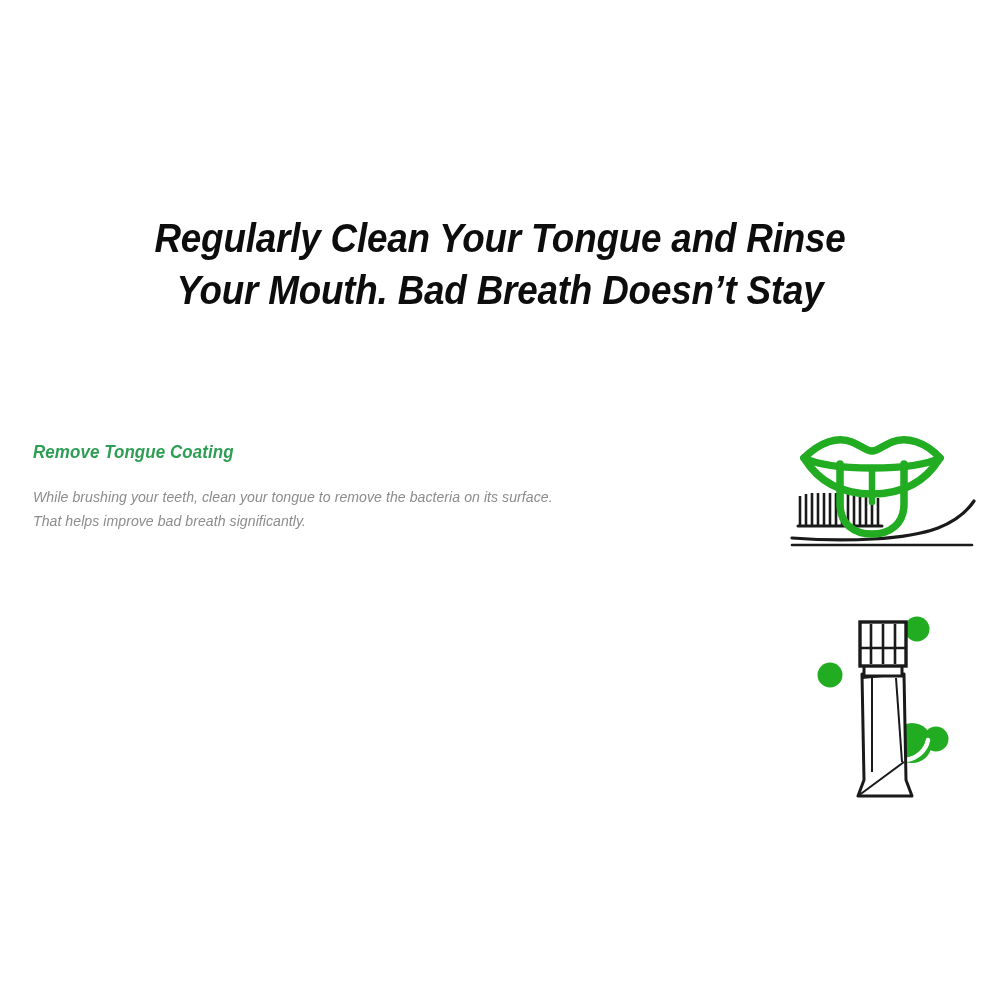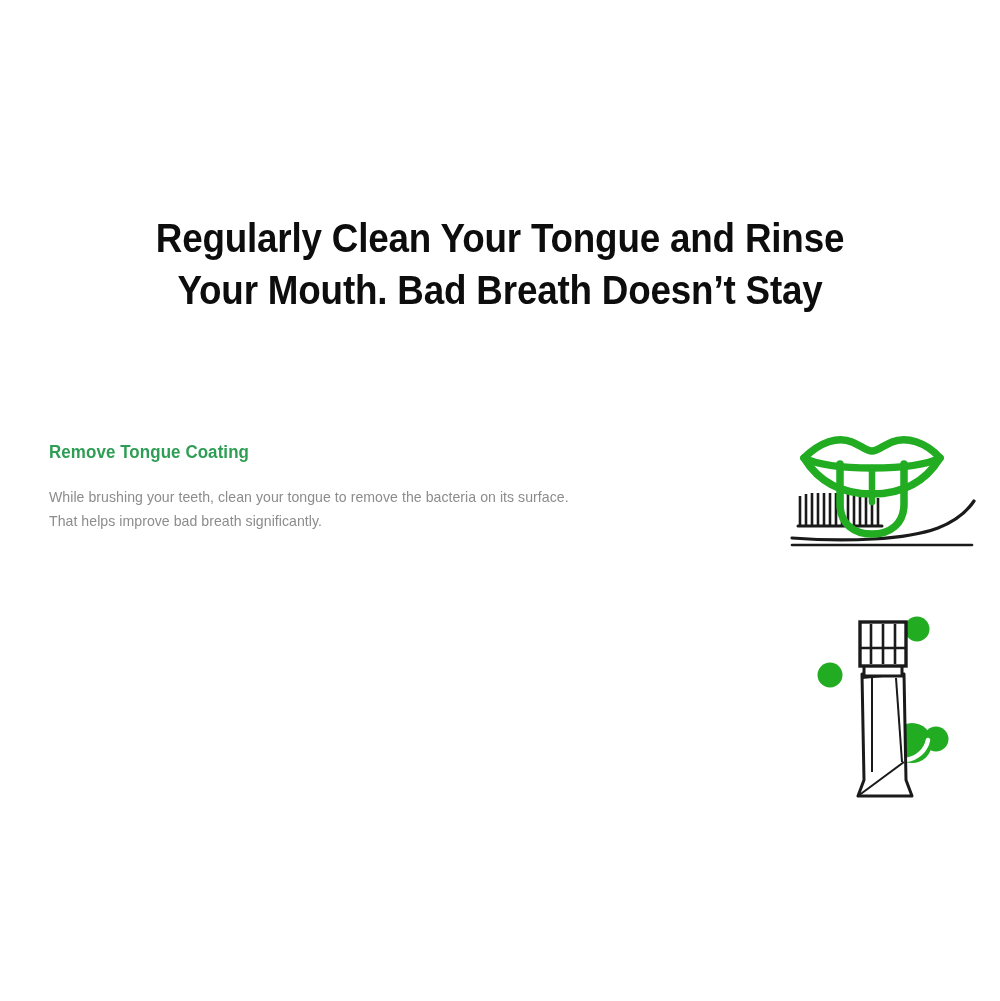--- a/index.html
+++ b/index.html
@@ -14,20 +14,21 @@
     position: relative;
     overflow: hidden;
     font-family: "Liberation Sans", "DejaVu Sans", sans-serif;
     -webkit-font-smoothing: antialiased;
   }
 
   .page {
     position: absolute;
     inset: 0;
     background: #ffffff;
+    font-style: italic;
   }
 
   
   .headline {
     position: absolute;
     left: 60px;
     top: 212px;
     width: 880px;
     text-align: center;
     color: #0d0d0d;
@@ -43,21 +44,21 @@
     display: block;
     white-space: nowrap;
   }
 
   
   .section {
     position: absolute;
     left: 33px;
     width: 600px;
   }
-  .section-1 { top: 441px; margin-left: 16px; }
+  .section-1 { top: 441px; }
   .section-2 { top: 662px; }
 
   .sec-heading {
     color: #2e9e54;
     font-family: "Liberation Sans Narrow", "Liberation Sans", "DejaVu Sans Condensed", sans-serif;
     font-weight: 600;
     font-size: 18px;
     line-height: 22px;
     letter-spacing: 0.1px;
     margin: 0;

